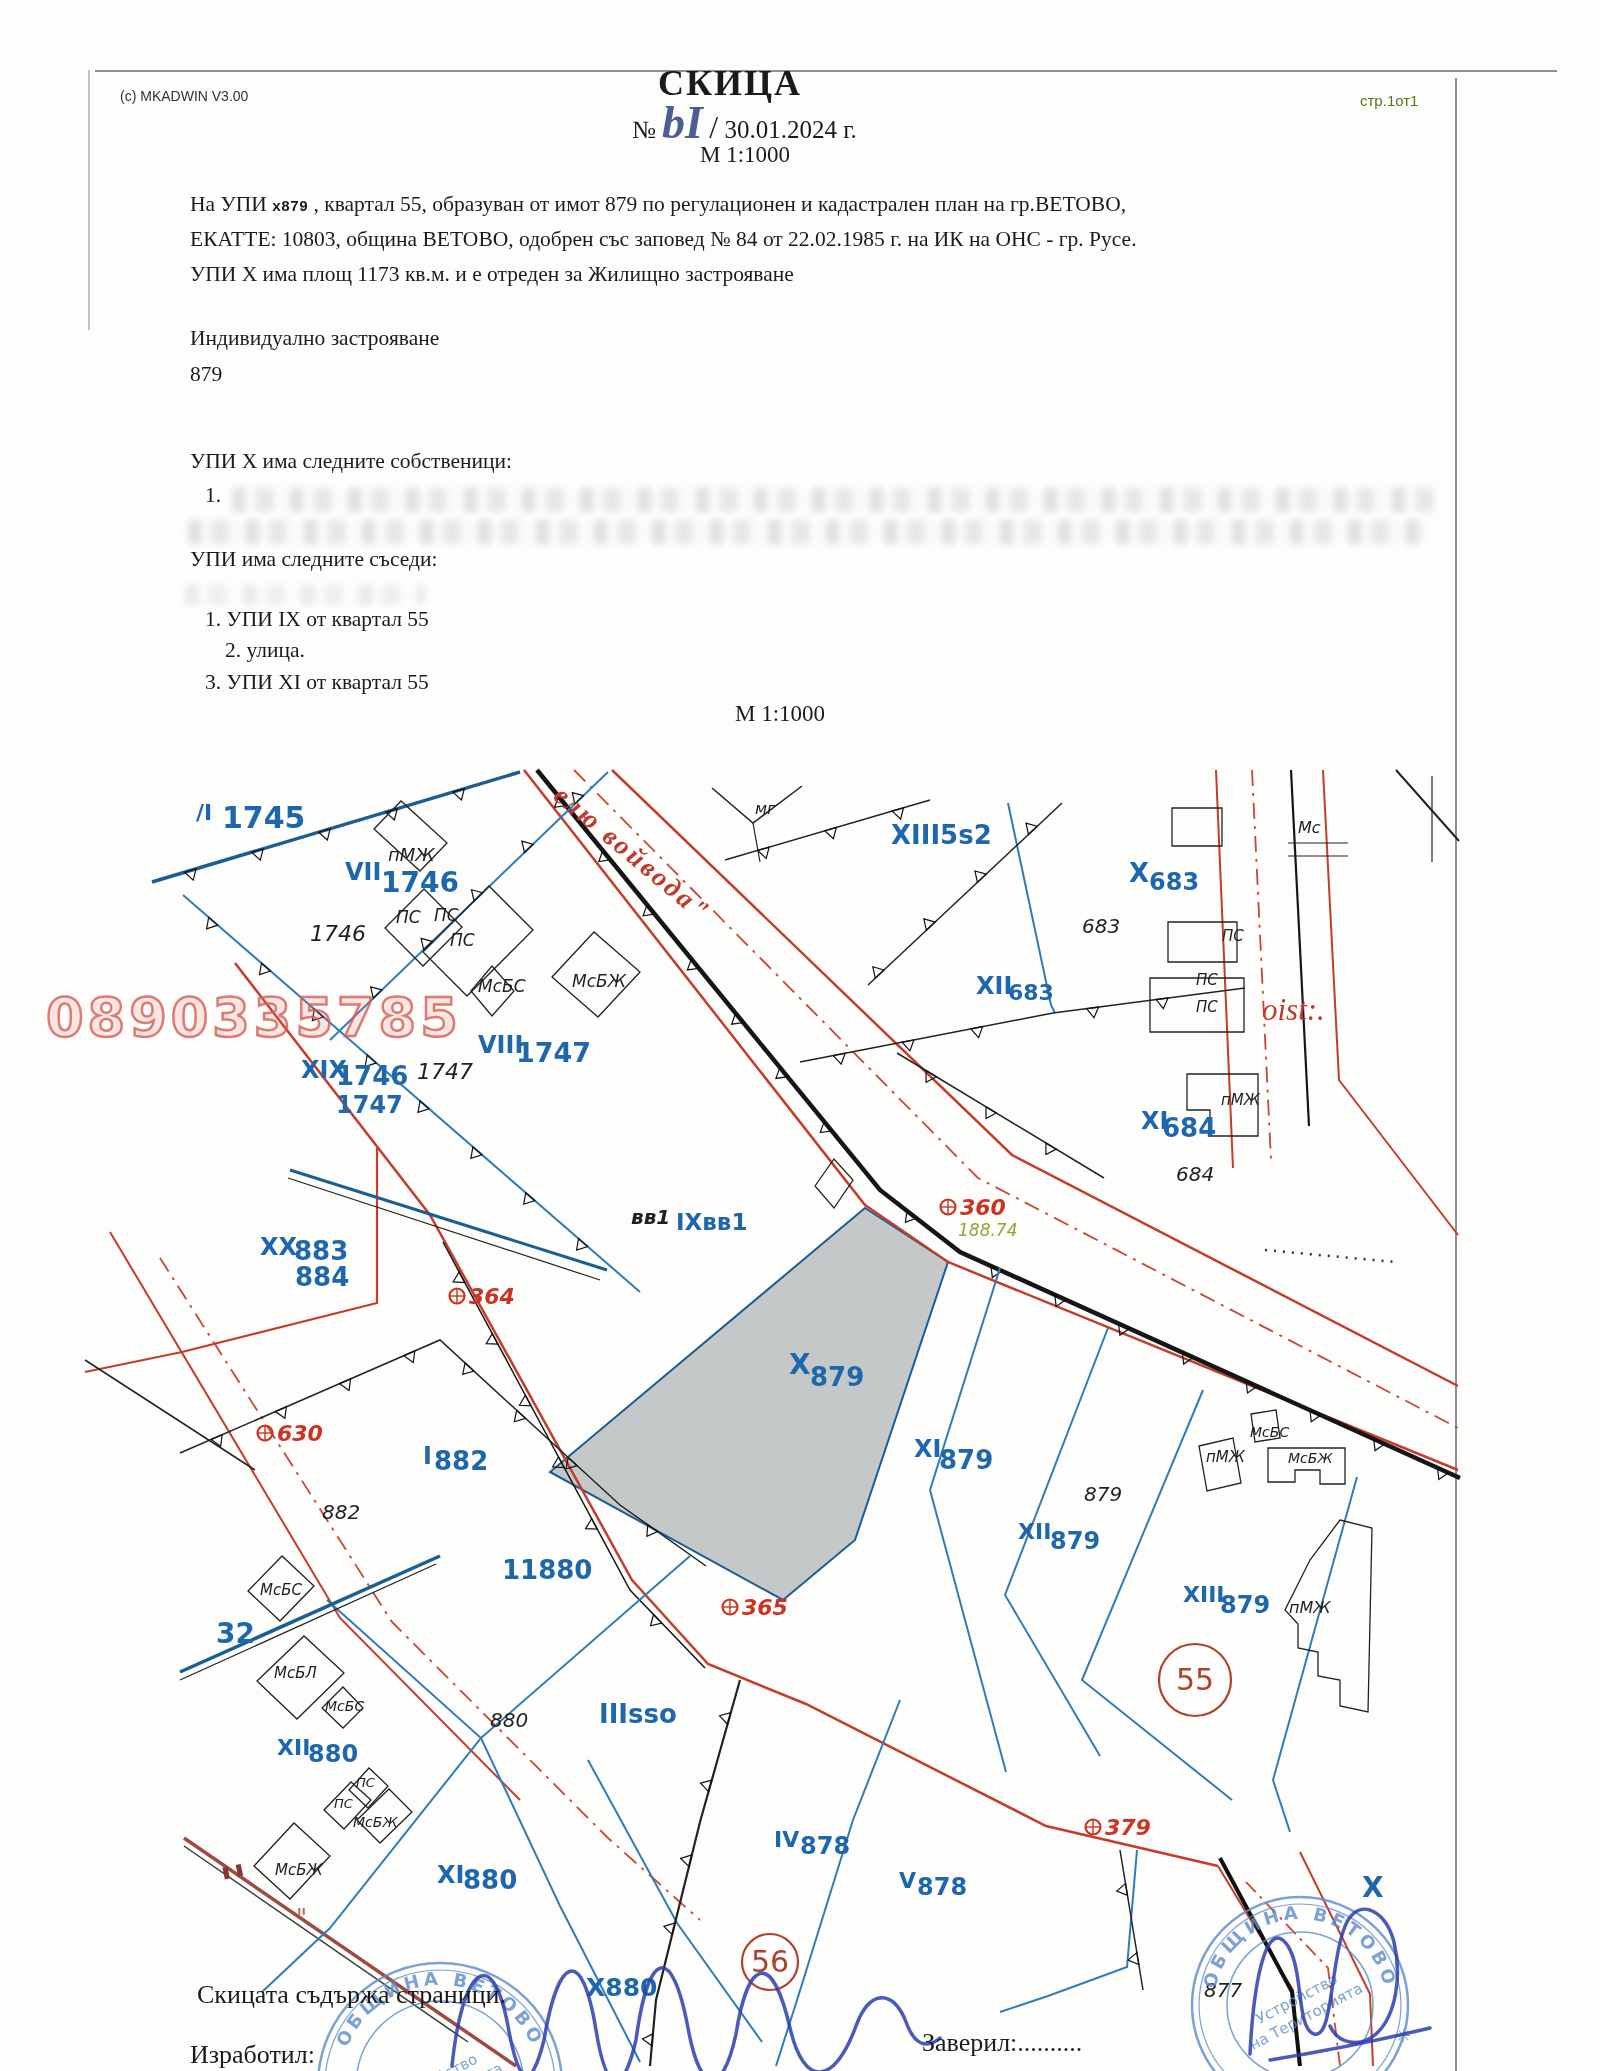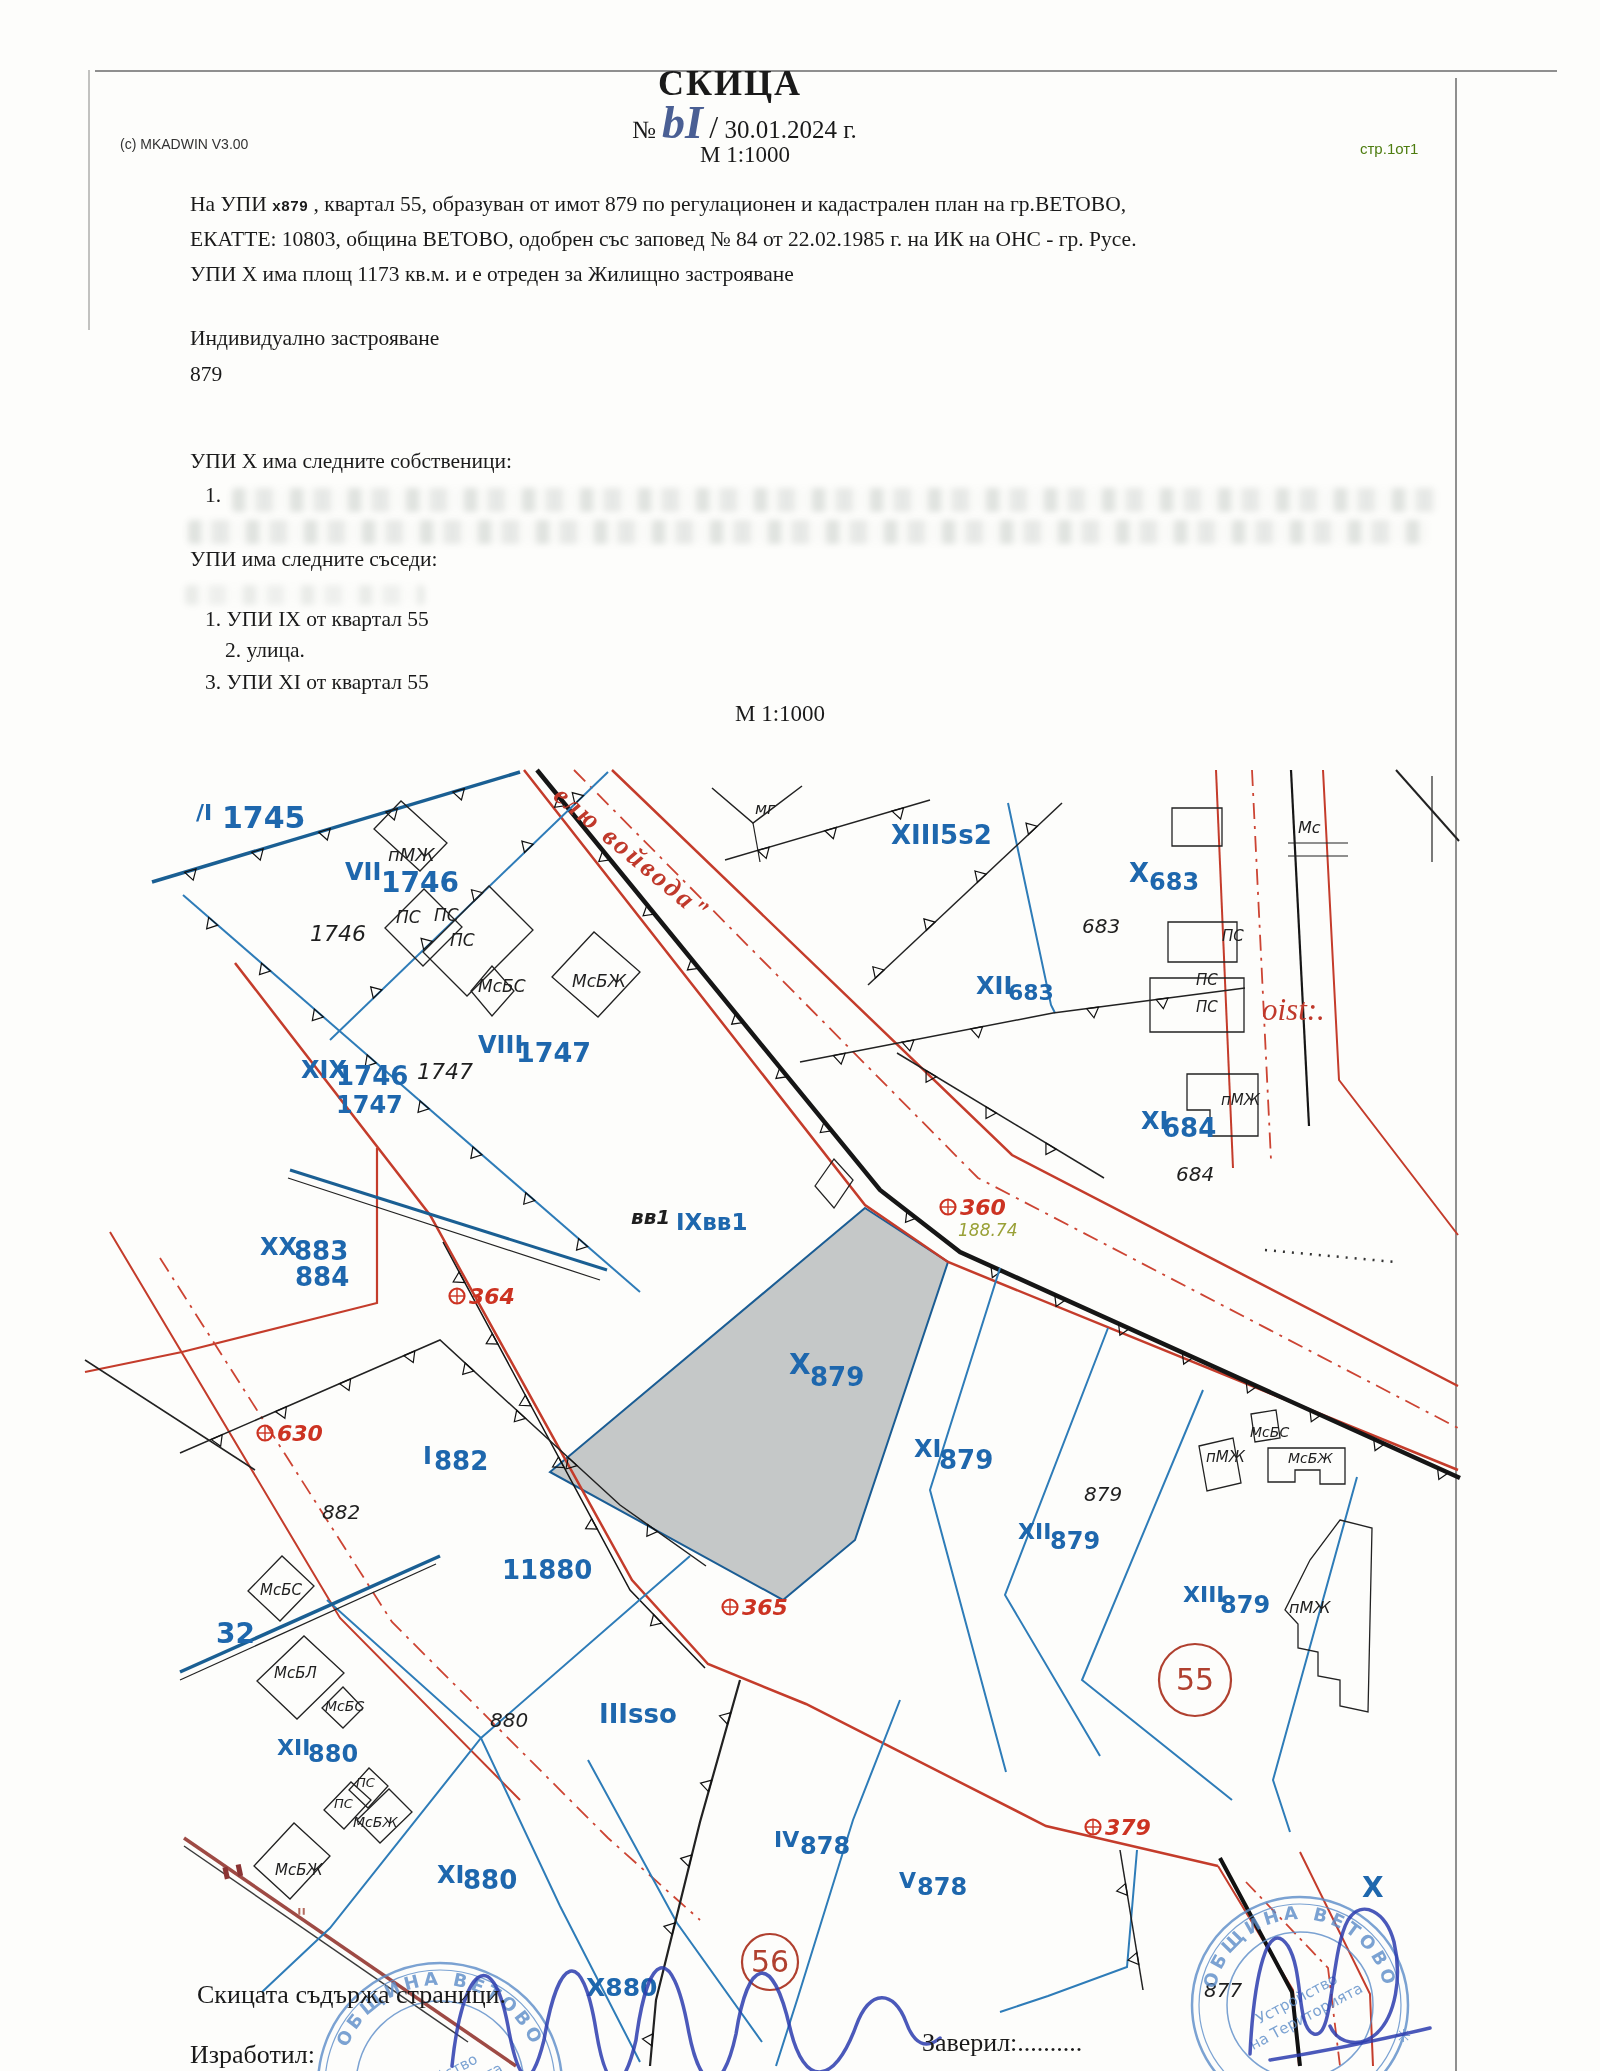--- a/index.html
+++ b/index.html
@@ -1,19 +1,19 @@
 <!DOCTYPE html>
 <html><head>
 <meta charset="utf-8">
 <style>
   html,body{margin:0;padding:0;background:#e8e8e8;}
   .page{position:relative;width:1600px;height:2071px;background:#fdfdfb;overflow:hidden;
         font-family:"Liberation Serif", serif;color:#1a1a1a;}
   .abs{position:absolute;white-space:nowrap;}
-  .sans{font-family:"Liberation Sans", sans-serif;margin-top:48px;}
+  .sans{font-family:"Liberation Sans", sans-serif;}
   .title{font-size:36px;font-weight:bold;letter-spacing:2px;}
   .num-blue{color:#4a5f94;font-size:46px;font-weight:bold;font-style:italic;}
   .body-text{font-size:21.5px;}
   .redacted{position:absolute;border-radius:4px;filter:blur(3px);opacity:.45;
     background:repeating-linear-gradient(90deg,
       rgba(110,125,115,.45) 0 13px, rgba(170,180,170,.10) 13px 24px,
       rgba(125,135,130,.38) 24px 41px, rgba(180,185,180,.08) 41px 58px);}
   .watermark{font-family:"DejaVu Sans", sans-serif;font-size:54px;font-weight:700;letter-spacing:4px;
     color:rgba(235,130,120,0.18);-webkit-text-stroke:2.5px rgba(214,92,82,0.80);}
   .vline{position:absolute;background:#6a6a6a;opacity:.75;}
@@ -341,17 +341,18 @@
         <text font-size="18" fill="#5b8cc8" font-weight="bold" letter-spacing="4" font-family="&quot;DejaVu Sans&quot;, sans-serif"><textPath href="#stc1" startOffset="50%" text-anchor="middle">ОБЩИНА ВЕТОВО</textPath></text>
         <text x="1300" y="2003" fill="#5b8cc8" font-size="15" text-anchor="middle" transform="rotate(-28 1300 2005)" font-family="&quot;DejaVu Sans&quot;, sans-serif">Устройство</text>
         <text x="1300" y="2023" fill="#5b8cc8" font-size="15" text-anchor="middle" transform="rotate(-28 1300 2005)" font-family="&quot;DejaVu Sans&quot;, sans-serif">на Територията</text>
         <text x="1396" y="2042" fill="#5b8cc8" font-size="18">✳</text>
       </g>
       <path d="M452,2066 C462,1968 492,1942 508,2026 C518,2082 530,2096 544,2040 C558,1956 582,1944 596,2030 C606,2092 622,2100 636,2040 C648,1950 672,1942 688,2028 C700,2094 722,2098 736,2034 C748,1958 772,1950 790,2028 C804,2088 834,2086 856,2026 C870,1988 894,1990 906,2022 C914,2044 926,2050 940,2038" fill="none" stroke="#2b3cae" stroke-width="3.5" stroke-linecap="round" opacity="0.85"></path>
       <path d="M1250,2054 C1254,1974 1268,1916 1288,1946 C1304,1972 1296,2028 1314,2034 C1334,2040 1330,1952 1348,1920 C1362,1898 1386,1912 1394,1942 C1402,1976 1396,2016 1376,2034 C1360,2048 1338,2044 1330,2026" fill="none" stroke="#2b3cae" stroke-width="3.5" stroke-linecap="round" opacity="0.85"></path>
       <path d="M1270,2060 C1320,2052 1380,2040 1430,2028" fill="none" stroke="#2b3cae" stroke-width="3.5" stroke-linecap="round" opacity="0.85"></path>
     </svg>
 
+  <div class="abs watermark" style="left:46px;top:986px;">0890335785</div>
 
   <div class="abs body-text" style="left:190px;top:1980px;font-size:26px;margin-left:7px;">Скицата съдържа  страници.</div>
   <div class="abs body-text" style="left:190px;top:2040px;font-size:26px;">Изработил:</div>
   <div class="abs body-text" style="left:922px;top:2028px;font-size:26px;">Заверил:..........</div>
 </div>
 
 </body></html>

